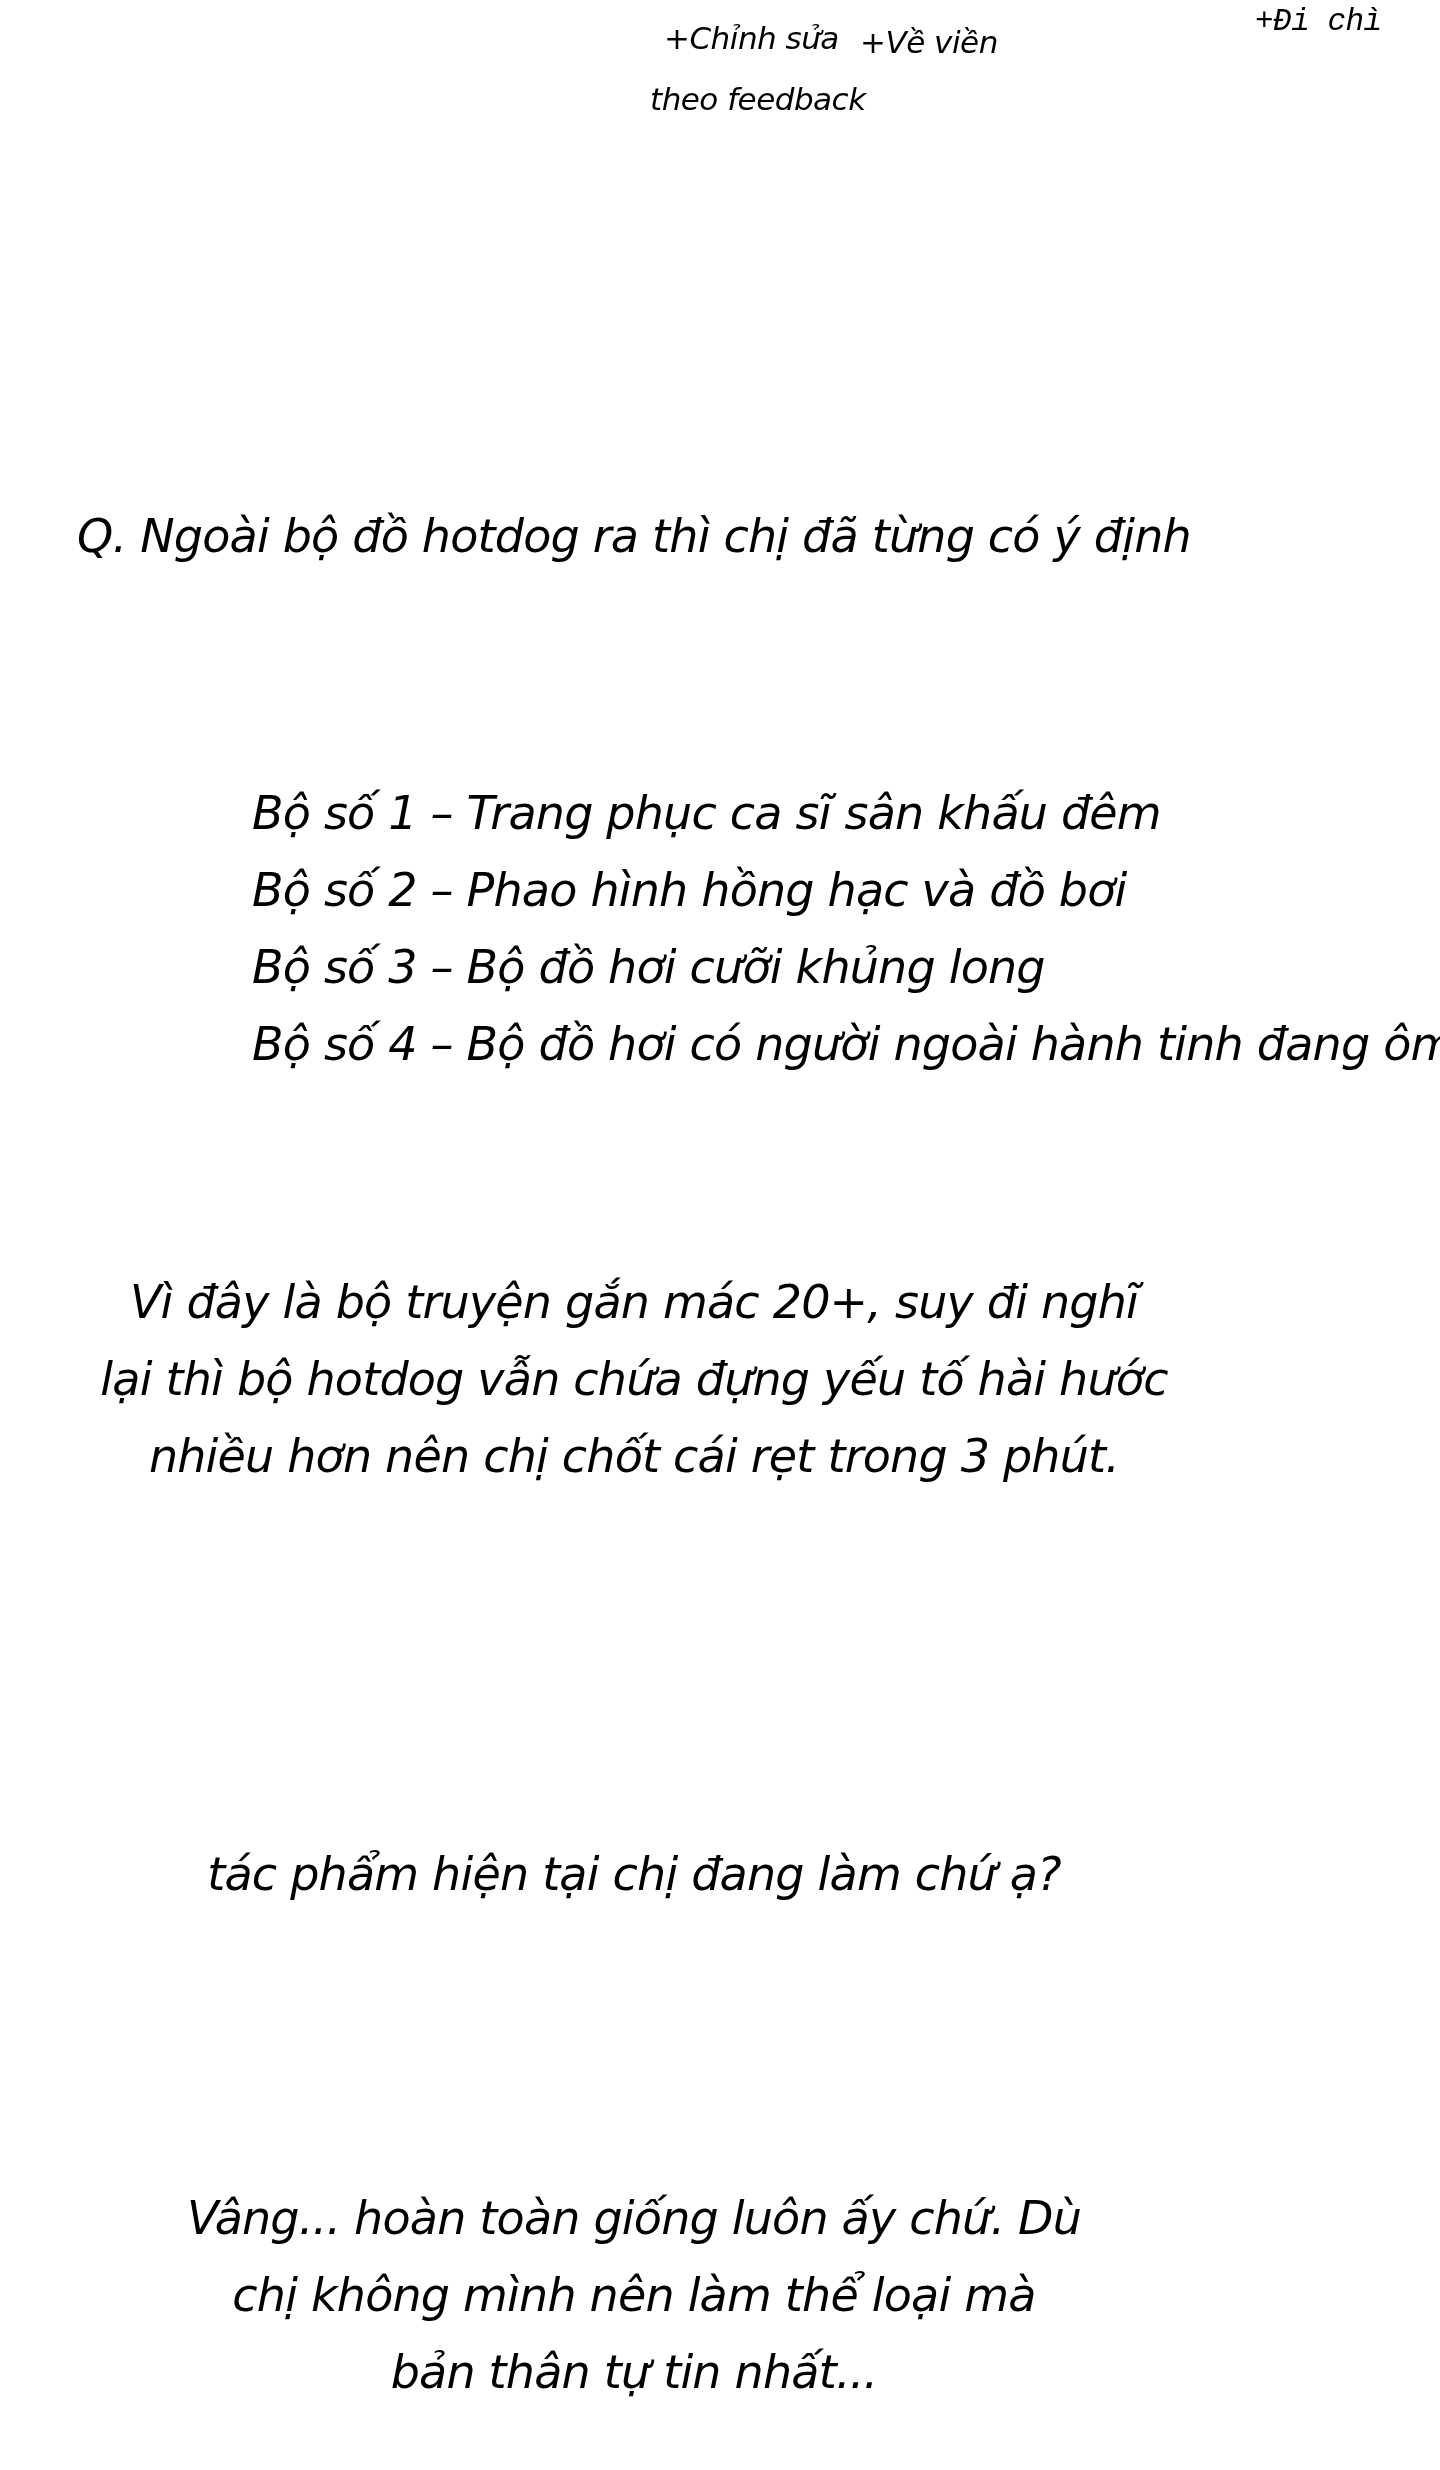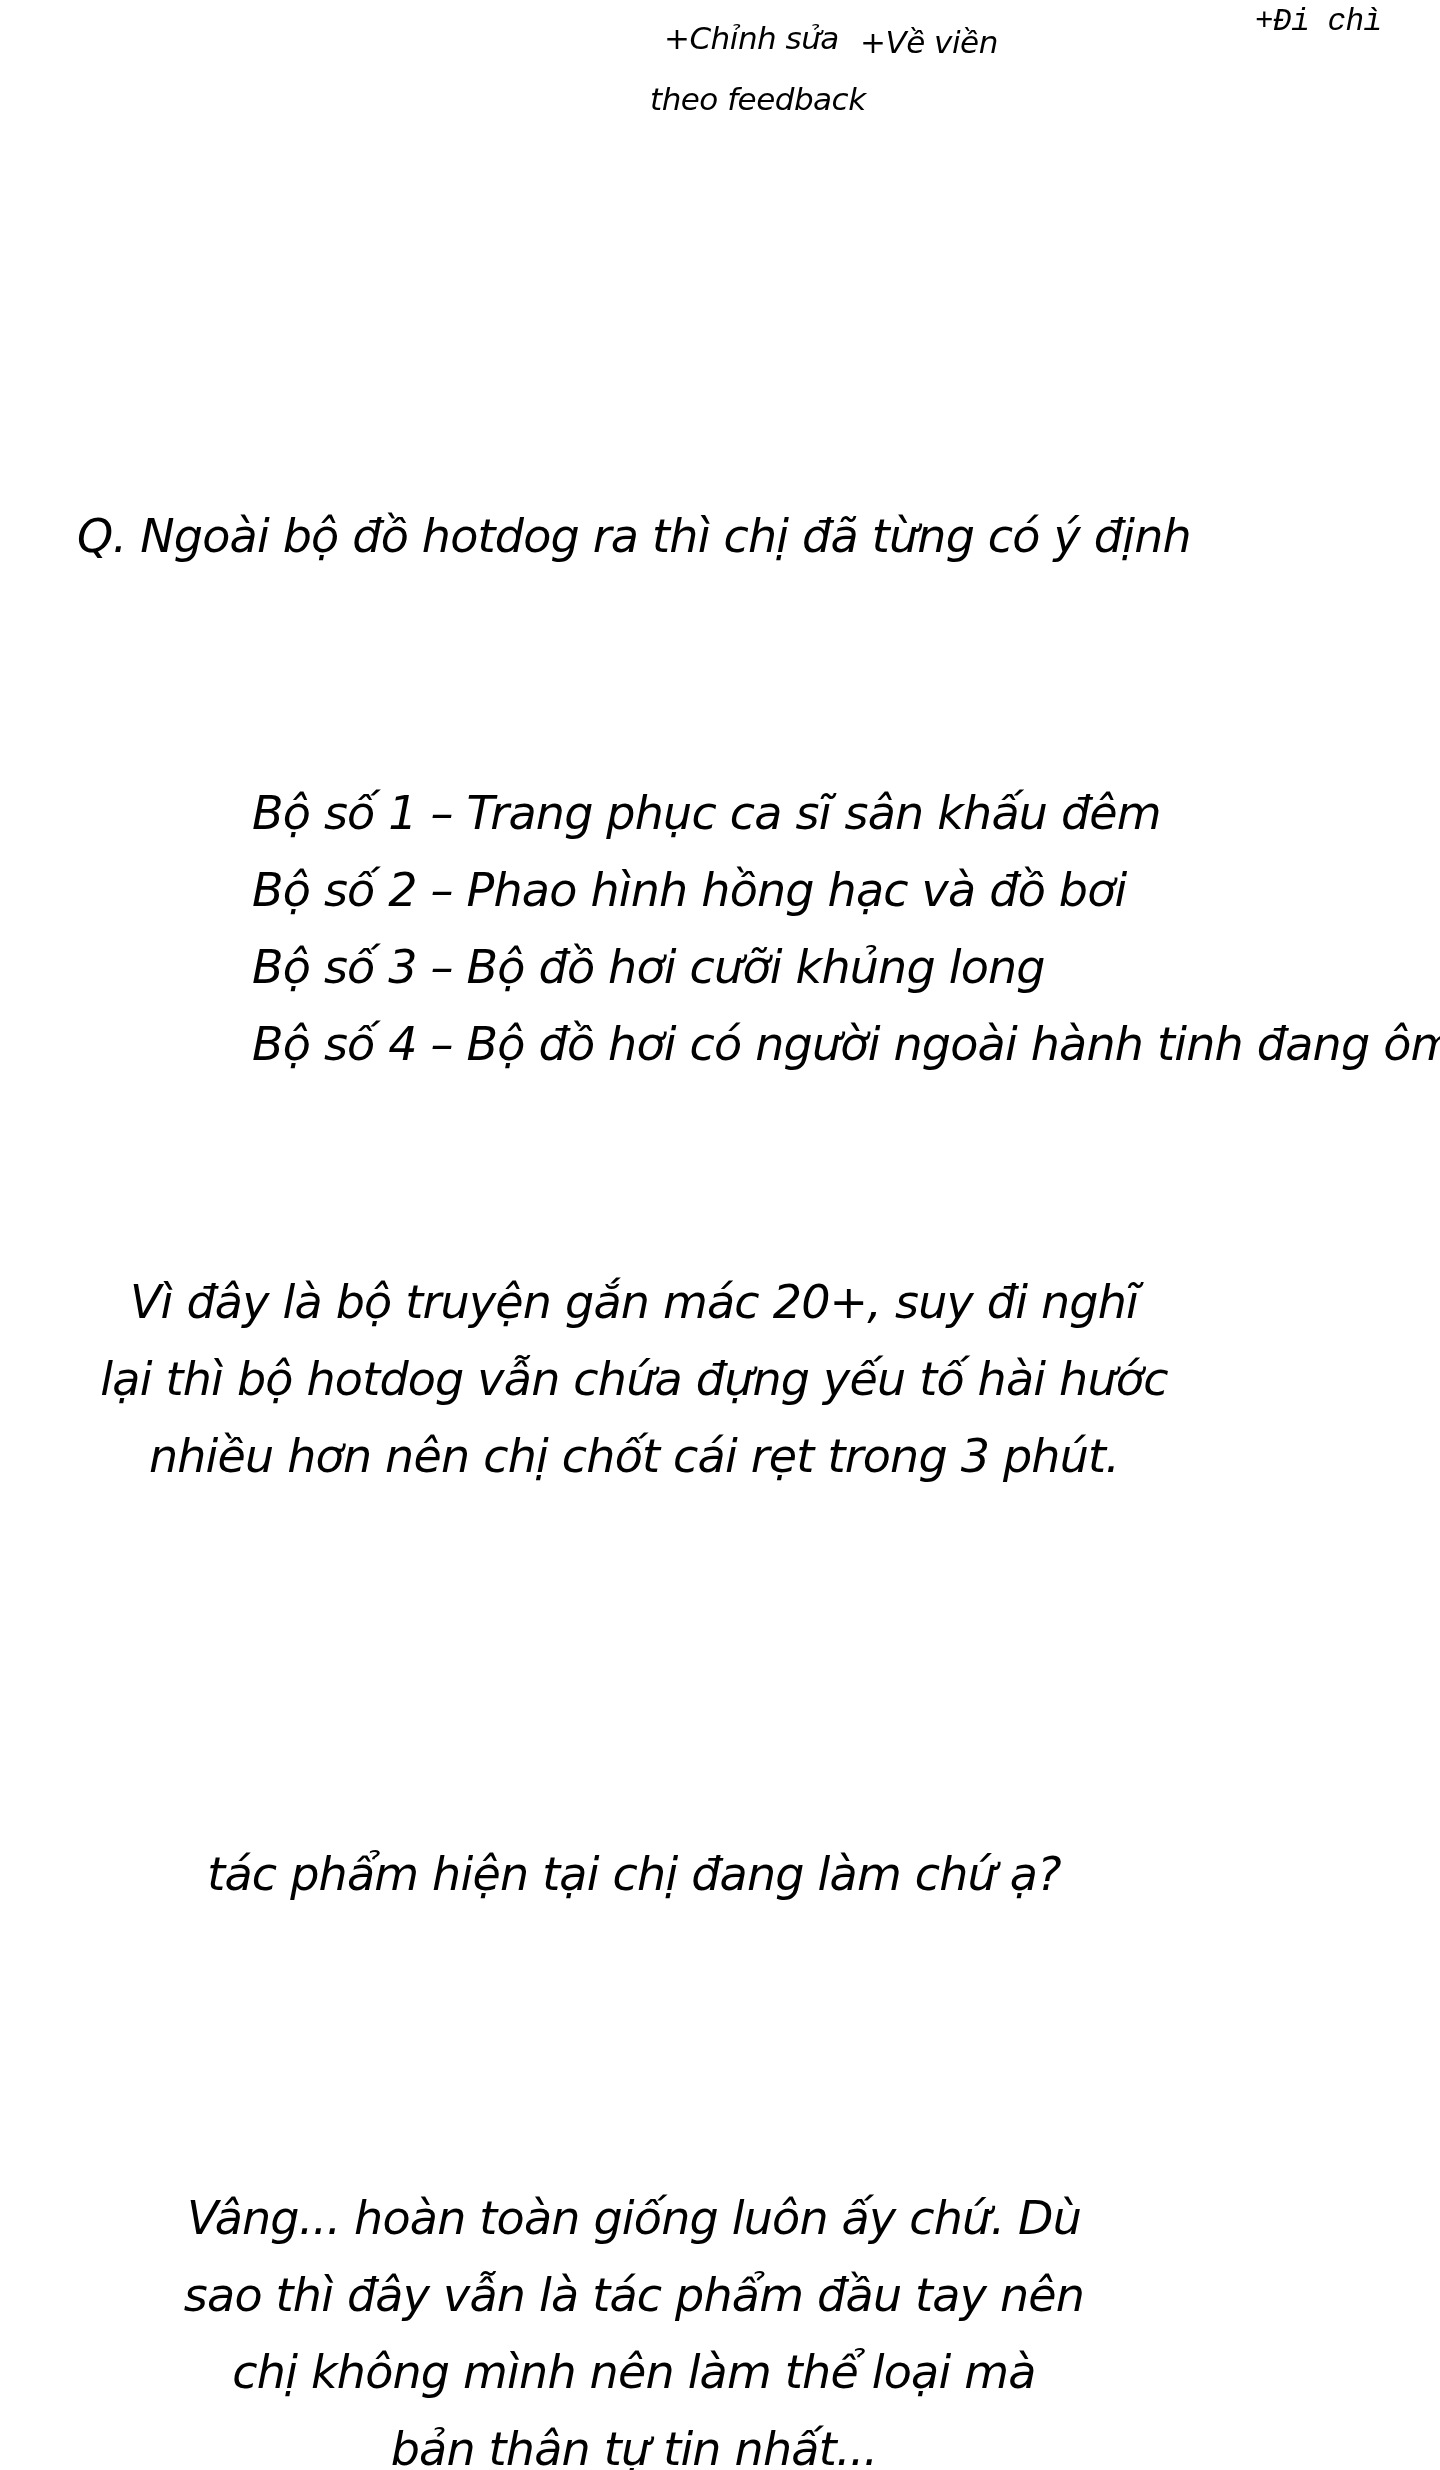--- a/index.html
+++ b/index.html
@@ -74,16 +74,15 @@
   <span class="line">lại thì bộ hotdog vẫn chứa đựng yếu tố hài hước</span>
   <span class="line">nhiều hơn nên chị chốt cái rẹt trong 3 phút.</span>
 </div>
 
 <div class="block" style="top:1836px;">
   <span class="line">tác phẩm hiện tại chị đang làm chứ ạ?</span>
 </div>
 
 <div class="block" style="top:2180px;">
   <span class="line">Vâng... hoàn toàn giống luôn ấy chứ. Dù</span>
-  <span class="line">sao thì đây vẫn là tác phẩm đầu tay nên</span>
   <span class="line">chị không mình nên làm thể loại mà</span>
   <span class="line">bản thân tự tin nhất...</span>
 </div>
 
 </body></html>

